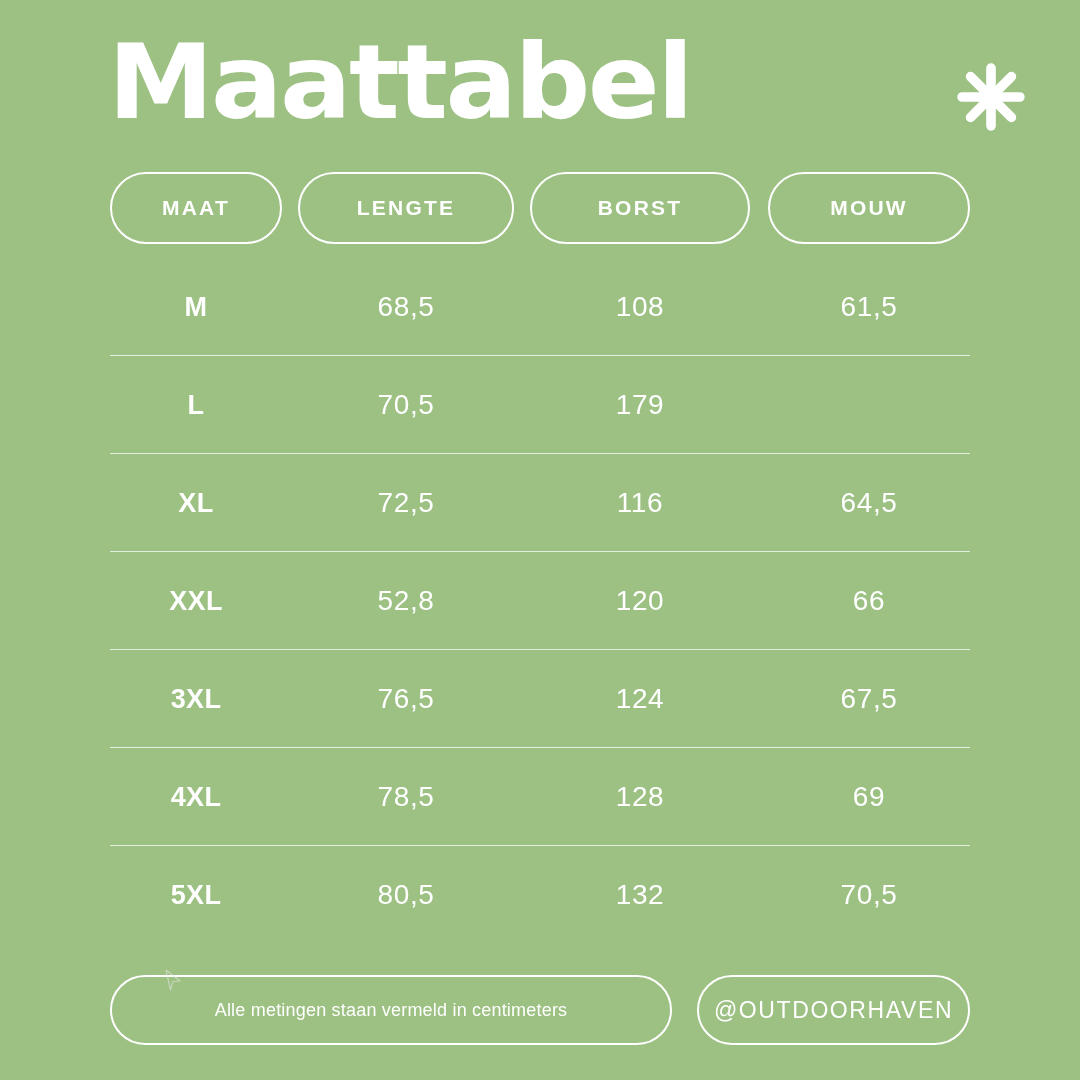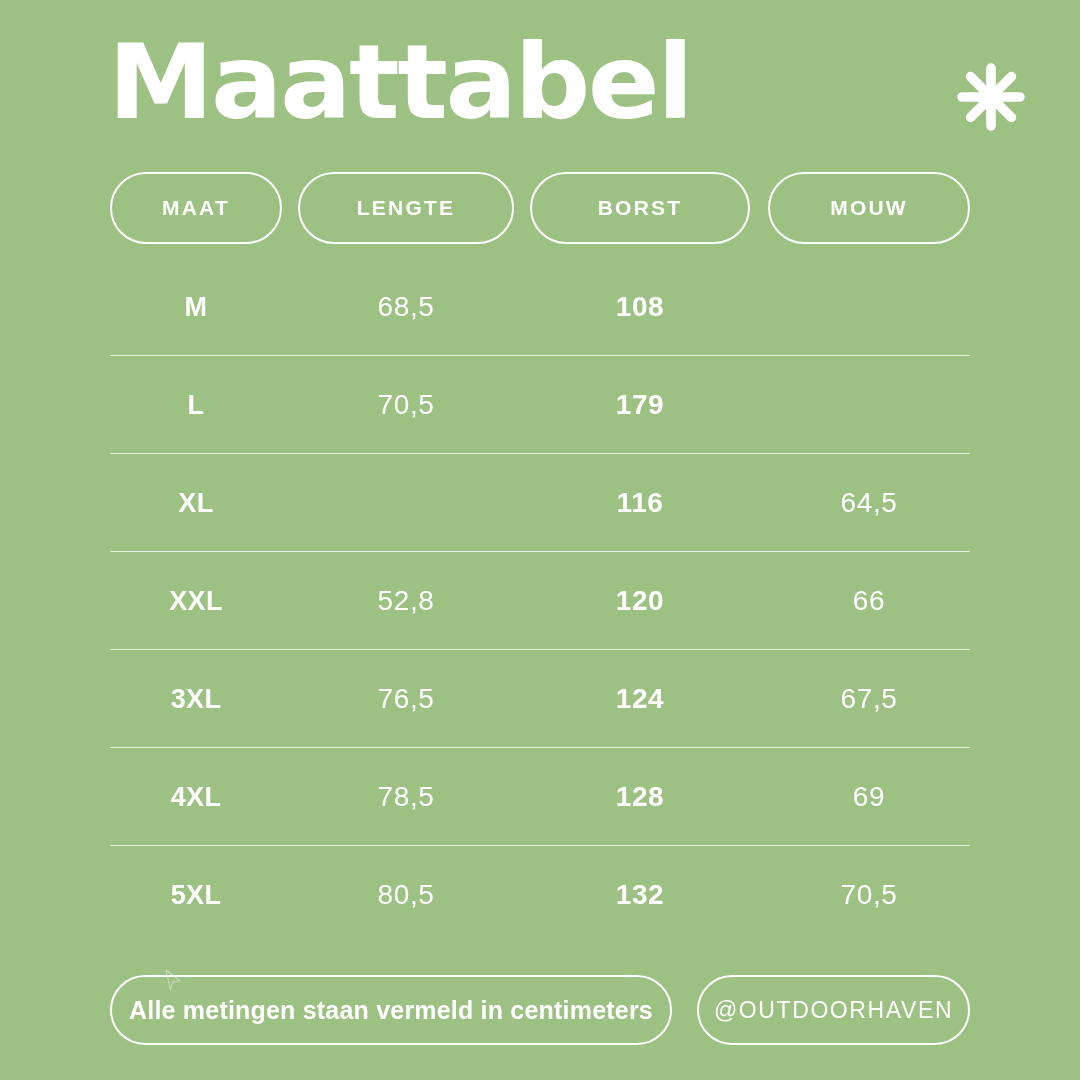--- a/index.html
+++ b/index.html
@@ -118,21 +118,21 @@
     left: 298px;
     width: 216px;
     font-size: 28px;
     font-weight: 400;
     letter-spacing: 0.6px;
   }
   .cell-v1 {
     left: 530px;
     width: 220px;
     font-size: 28px;
-    font-weight: 700;
+    font-weight: 400;
     letter-spacing: 0.6px;
   }
   .cell-v2 {
     left: 768px;
     width: 202px;
     font-size: 28px;
     font-weight: 400;
     letter-spacing: 0.6px;
   }
   .divider {
@@ -162,22 +162,22 @@
     box-sizing: border-box;
     display: flex;
     align-items: center;
     justify-content: center;
     color: #ffffff;
     white-space: nowrap;
   }
   .fpill-note {
     left: 110px;
     width: 562px;
-    font-size: 25px;
-    font-weight: 700;
+    font-size: 18px;
+    font-weight: 400;
     letter-spacing: 0.2px;
   }
   .fpill-handle {
     left: 697px;
     width: 273px;
     font-size: 23px;
     font-weight: 400;
     letter-spacing: 1.6px;
   }
 
@@ -219,32 +219,34 @@
     <div class="hpill hpill-2">BORST</div>
     <div class="hpill hpill-3">MOUW</div>
   </div>
 
   <div class="table">
 
     <div class="trow">
       <div class="cell cell-size">M</div>
       <div class="cell cell-v0">68,5</div>
       <div class="cell cell-v1">108</div>
+      <div class="cell cell-v2">61,5</div>
       <div class="divider"></div>
     </div>
 
     <div class="trow">
       <div class="cell cell-size">L</div>
       <div class="cell cell-v0">70,5</div>
       <div class="cell cell-v1">179</div>
       <div class="divider"></div>
     </div>
 
     <div class="trow">
       <div class="cell cell-size">XL</div>
+      <div class="cell cell-v0">72,5</div>
       <div class="cell cell-v1">116</div>
       <div class="cell cell-v2">64,5</div>
       <div class="divider"></div>
     </div>
 
     <div class="trow">
       <div class="cell cell-size">XXL</div>
       <div class="cell cell-v0">52,8</div>
       <div class="cell cell-v1">120</div>
       <div class="cell cell-v2">66</div>

